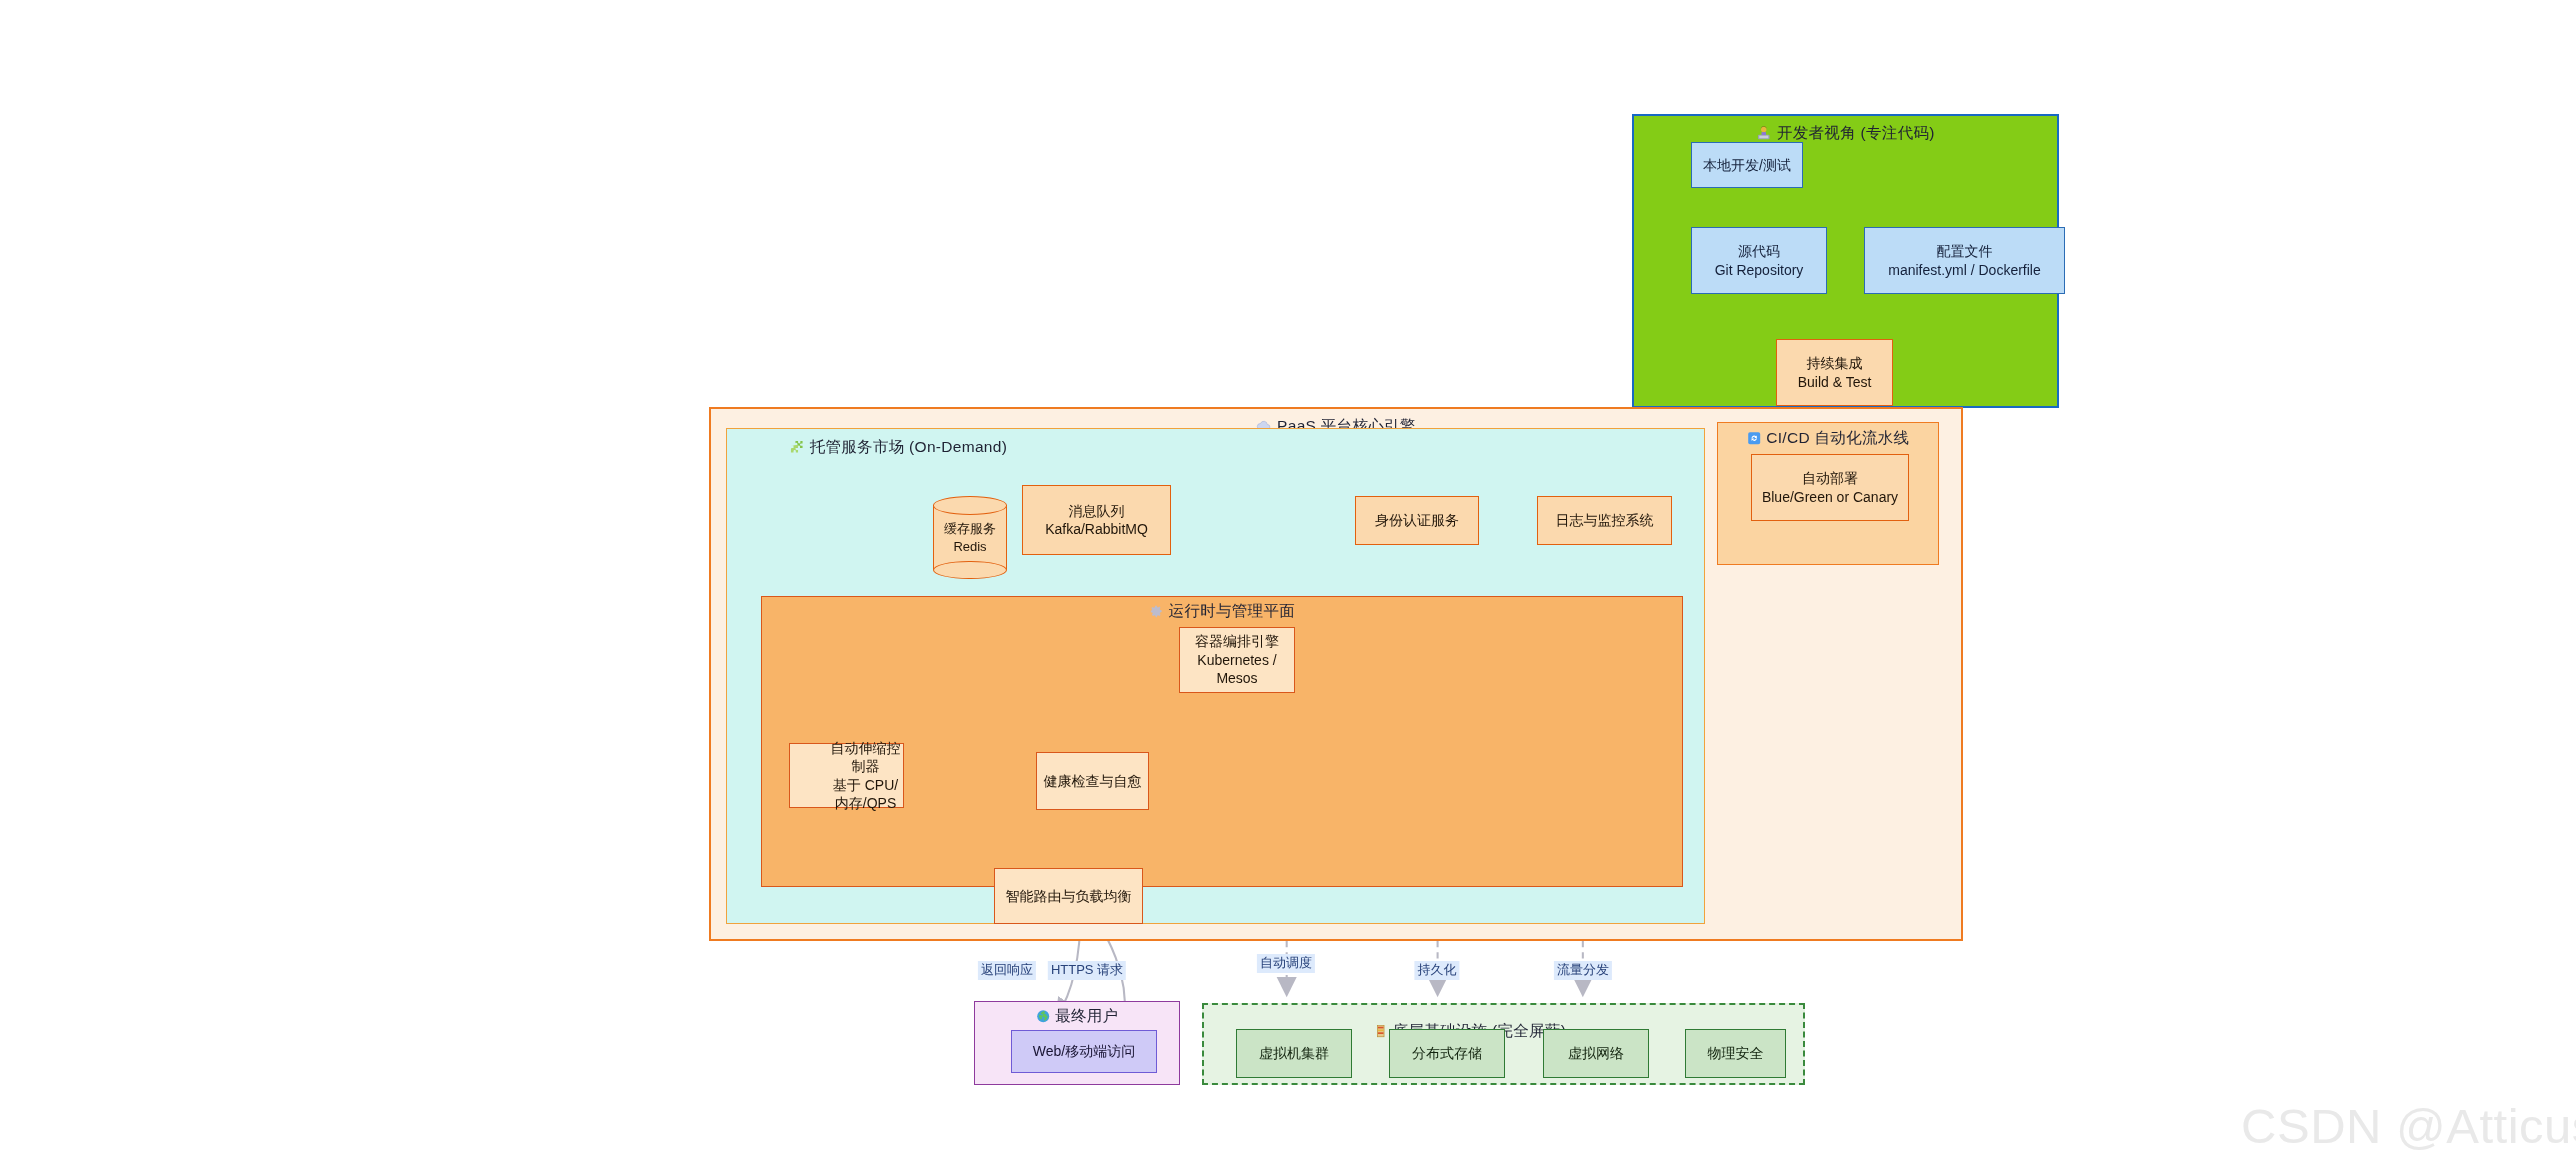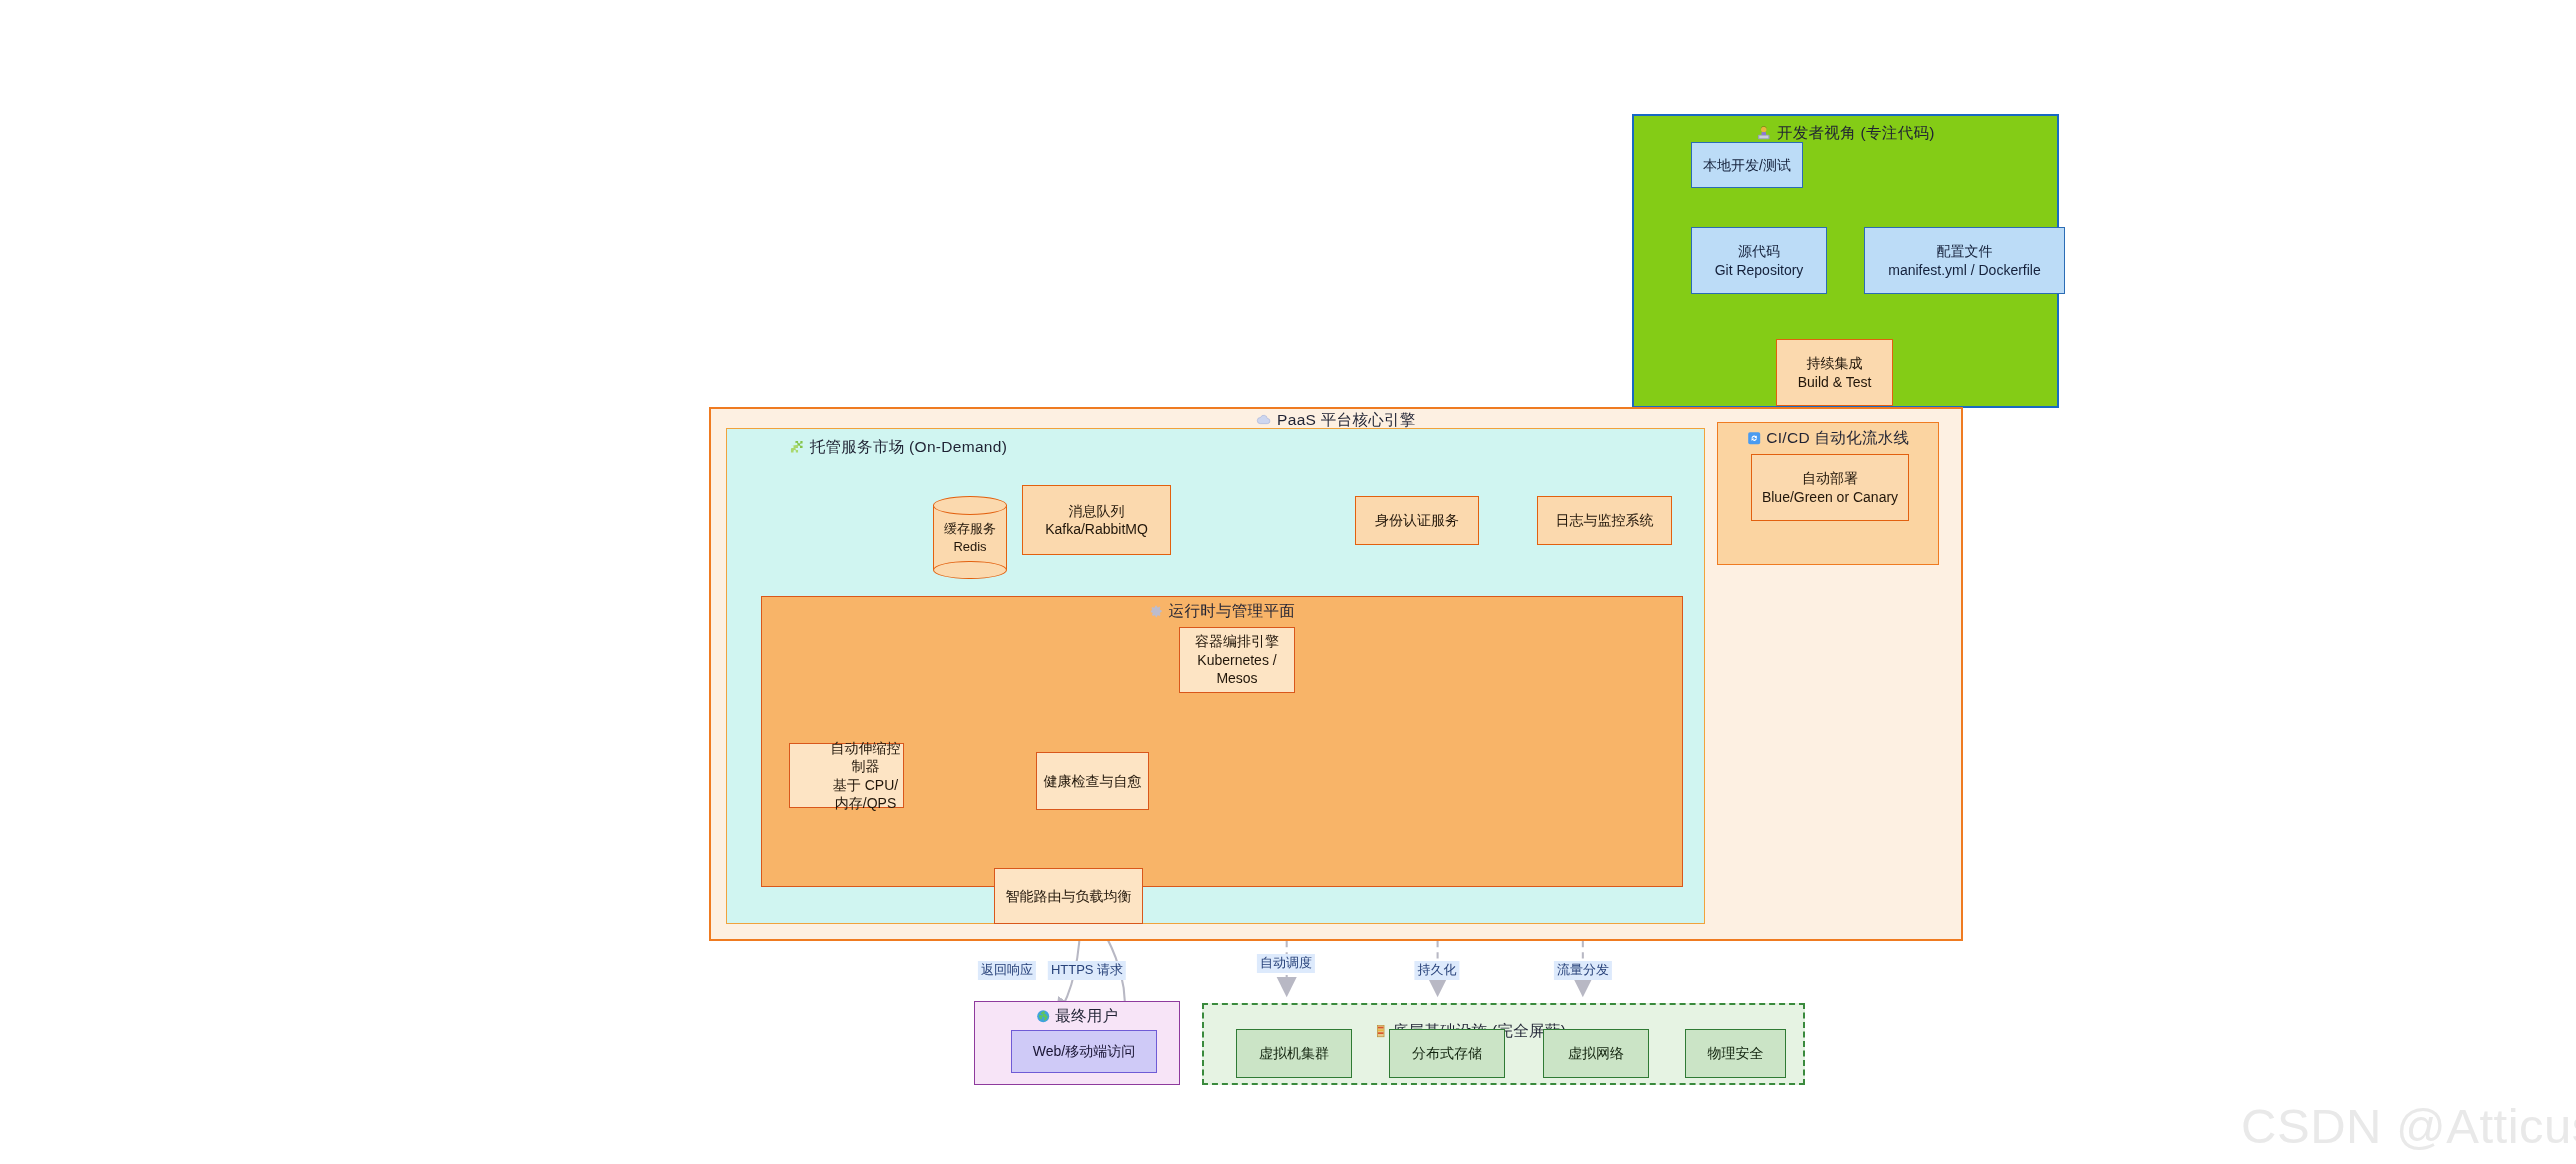--- a/index.html
+++ b/index.html
@@ -170,21 +170,21 @@
       <span class="l2">manifest.yml / Dockerfile</span>
     </div>
 
     <div class="node node-orange" style="left:142px;top:223px;width:117px;height:67px;">
       <span>持续集成</span>
       <span class="l2">Build &amp; Test</span>
     </div>
   </div>
 
   <div class="cluster paas-cluster" style="left:709px;top:407px;width:1254px;height:534px;">
-    <div class="cluster-title" style="top:1px;">
+    <div class="cluster-title" style="top:7px;">
       <span class="ico ico-cloud">
         <svg width="15.5" height="15.5" viewBox="0 0 24 24">
           <path d="M6.5 18h11a4 4 0 000-8 5.5 5.5 0 00-10.6-1.4A3.6 3.6 0 006.5 18z" fill="#cdd6ef" stroke="#aab4d8" stroke-width="1"></path>
         </svg>
       </span><span>PaaS 平台核心引擎</span>
     </div>
   </div>
 
   <div class="cluster svc-cluster" style="left:726px;top:428px;width:979px;height:496px;">
     <div class="cluster-title" style="top:6.2px;left:62px;right:auto;width:340px;text-align:left;line-height:23px;">

